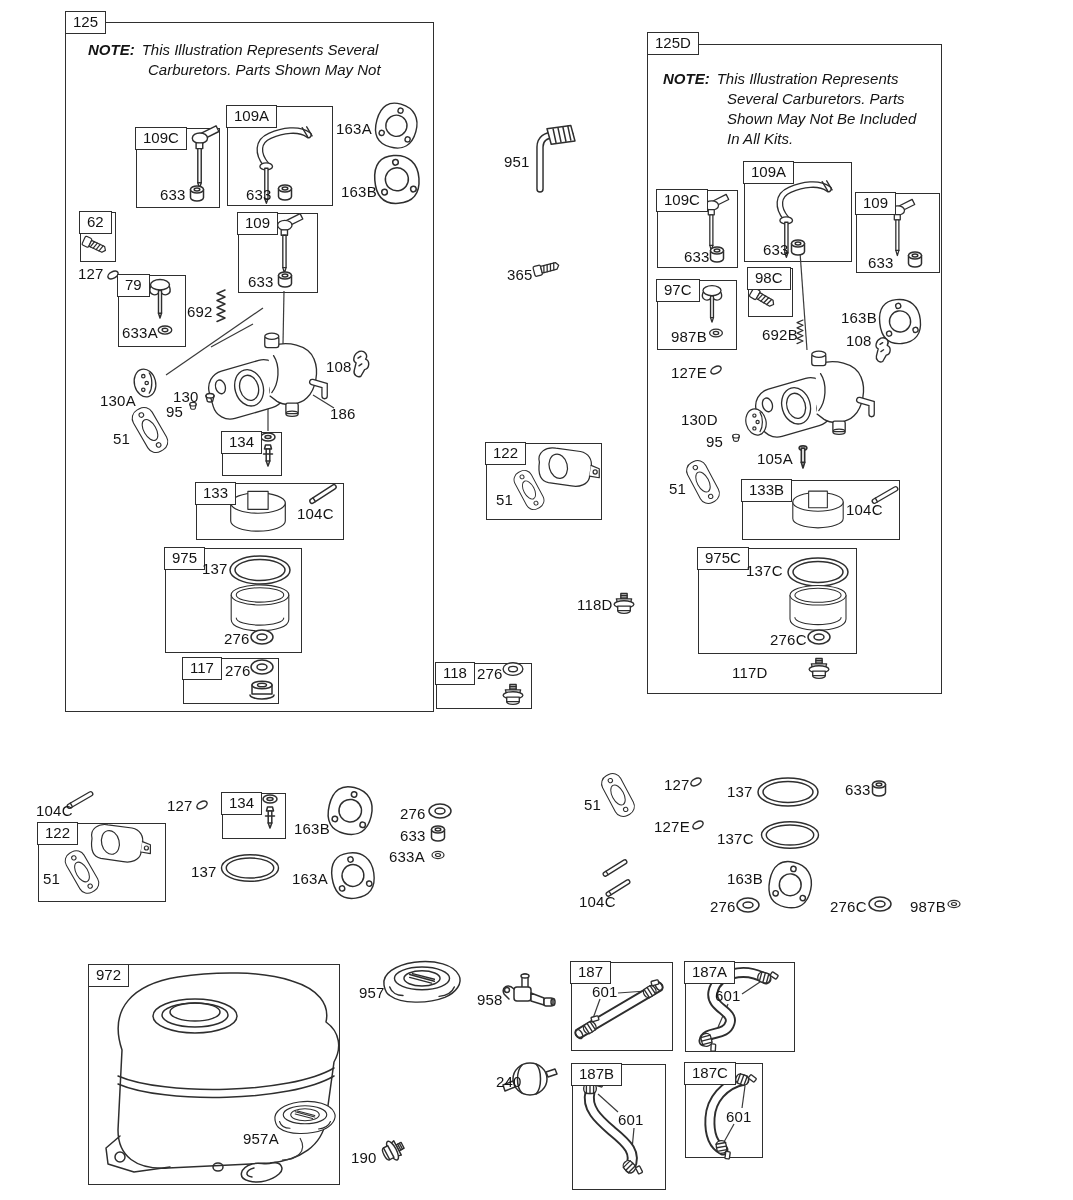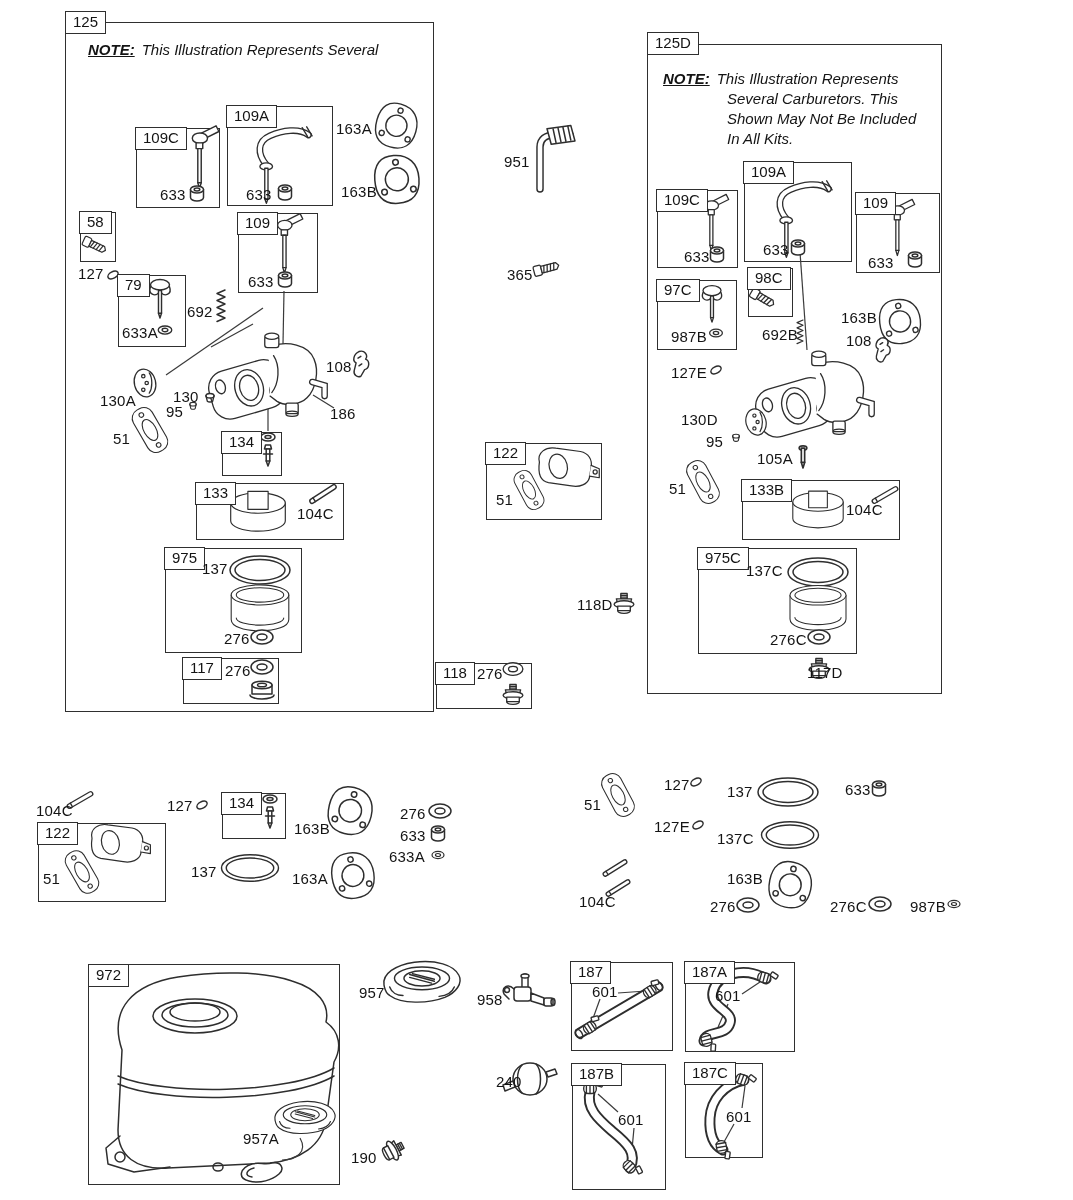--- a/index.html
+++ b/index.html
@@ -3,21 +3,21 @@
 <meta charset="utf-8">
 <style>
   html,body{margin:0;padding:0;background:#ffffff;}
   #canvas{position:relative;width:1073px;height:1200px;background:#ffffff;overflow:hidden;
           font-family:"Liberation Sans", sans-serif;color:#141414;}
   .box{position:absolute;border:1.5px solid #2f2f2f;background:transparent;z-index:1;}
   .tab{position:absolute;background:#ffffff;border:1.5px solid #2f2f2f;font-size:15px;
        line-height:1.05;padding:2px 7px 3px;z-index:4;color:#141414;white-space:nowrap;}
   .lbl{position:absolute;font-size:15px;line-height:1.05;z-index:4;color:#141414;white-space:nowrap;letter-spacing:.2px;}
   .note{position:absolute;z-index:4;font-style:italic;font-size:15px;line-height:20px;}
-  .nrow b{font-weight:bold;margin-right:7px;text-decoration:underline;}
+  .nrow b{font-weight:bold;margin-right:7px;}
   .ind60{padding-left:60px;} .ind64{padding-left:64px;}
   .kit-head{height:23px;border-bottom:1.5px solid #2f2f2f;display:flex;align-items:center;
             justify-content:center;font-size:17px;letter-spacing:.4px;color:#141414;}
   svg.layer{position:absolute;left:0;top:0;z-index:2;pointer-events:none;}
   .ln{stroke:#2e2e2e;stroke-width:1.5;fill:none;stroke-linecap:round;stroke-linejoin:round;}
   .fw{fill:#ffffff;}
   .to{stroke:#2e2e2e;stroke-width:7.5;fill:none;stroke-linecap:round;}
   .ti{stroke:#ffffff;stroke-width:4.6;fill:none;stroke-linecap:round;}
   .ho{stroke:#2e2e2e;stroke-width:11;fill:none;stroke-linecap:round;}
   .hi{stroke:#ffffff;stroke-width:7.2;fill:none;stroke-linecap:round;}
@@ -399,21 +399,21 @@
       <path class="ho" d="M744 1080 C724 1084 711 1100 710 1118 C709 1136 715 1146 723 1150"></path>
       <path class="hi" d="M744 1080 C724 1084 711 1100 710 1118 C709 1136 715 1146 723 1150"></path>
     </g>
     <use href="#clamp" transform="translate(742,1080) rotate(20) scale(0.9)"></use>
     <use href="#clamp" transform="translate(721,1147) rotate(80) scale(0.9)"></use>
   </svg>
 
   <div class="tab" style="left:65px;top:11px">125</div>
   <div class="tab" style="left:135px;top:127px">109C</div>
   <div class="tab" style="left:226px;top:105px">109A</div>
-  <div class="tab" style="left:79px;top:211px">58</div>
+  <div class="tab" style="left:79px;top:211px">62</div>
   <div class="tab" style="left:117px;top:274px">79</div>
   <div class="tab" style="left:237px;top:212px">109</div>
   <div class="tab" style="left:221px;top:431px">134</div>
   <div class="tab" style="left:195px;top:482px">133</div>
   <div class="tab" style="left:164px;top:547px">975</div>
   <div class="tab" style="left:182px;top:657px">117</div>
 
   <div class="tab" style="left:485px;top:442px">122</div>
   <div class="tab" style="left:435px;top:662px">118</div>
 
@@ -430,24 +430,25 @@
   <div class="tab" style="left:37px;top:822px">122</div>
 
   <div class="tab" style="left:88px;top:964px">972</div>
   <div class="tab" style="left:570px;top:961px">187</div>
   <div class="tab" style="left:684px;top:961px">187A</div>
   <div class="tab" style="left:571px;top:1063px">187B</div>
   <div class="tab" style="left:684px;top:1062px">187C</div>
 
   <div class="note" style="left:88px;top:40px">
     <div class="nrow"><b>NOTE:</b><span>This Illustration Represents Several</span></div>
+    <div class="nrow ind60"><span>Carburetors. Parts Shown May Not</span></div>
   </div>
   <div class="note" style="left:663px;top:69px">
     <div class="nrow"><b>NOTE:</b><span>This Illustration Represents</span></div>
-    <div class="nrow ind64"><span>Several Carburetors. This</span></div>
+    <div class="nrow ind64"><span>Several Carburetors. Parts</span></div>
     <div class="nrow ind64"><span>Shown May Not Be Included</span></div>
     <div class="nrow ind64"><span>In All Kits.</span></div>
   </div>
 
   <span class="lbl" style="left:160px;top:187px">633</span>
   <span class="lbl" style="left:246px;top:187px">633</span>
   <span class="lbl" style="left:336px;top:121px">163A</span>
   <span class="lbl" style="left:341px;top:184px">163B</span>
   <span class="lbl" style="left:78px;top:266px">127</span>
   <span class="lbl" style="left:122px;top:325px">633A</span>
@@ -478,21 +479,21 @@
   <span class="lbl" style="left:841px;top:310px">163B</span>
   <span class="lbl" style="left:846px;top:333px">108</span>
   <span class="lbl" style="left:671px;top:365px">127E</span>
   <span class="lbl" style="left:681px;top:412px">130D</span>
   <span class="lbl" style="left:706px;top:434px">95</span>
   <span class="lbl" style="left:757px;top:451px">105A</span>
   <span class="lbl" style="left:669px;top:481px">51</span>
   <span class="lbl" style="left:846px;top:502px">104C</span>
   <span class="lbl" style="left:746px;top:563px">137C</span>
   <span class="lbl" style="left:770px;top:632px">276C</span>
-  <span class="lbl" style="left:807px;top:665px">117D</span>
+  <span class="lbl" style="left:732px;top:665px">117D</span>
 
   <span class="lbl" style="left:36px;top:803px">104C</span>
   <span class="lbl" style="left:167px;top:798px">127</span>
   <span class="lbl" style="left:294px;top:821px">163B</span>
   <span class="lbl" style="left:400px;top:806px">276</span>
   <span class="lbl" style="left:400px;top:828px">633</span>
   <span class="lbl" style="left:389px;top:849px">633A</span>
   <span class="lbl" style="left:43px;top:871px">51</span>
   <span class="lbl" style="left:191px;top:864px">137</span>
   <span class="lbl" style="left:292px;top:871px">163A</span>

